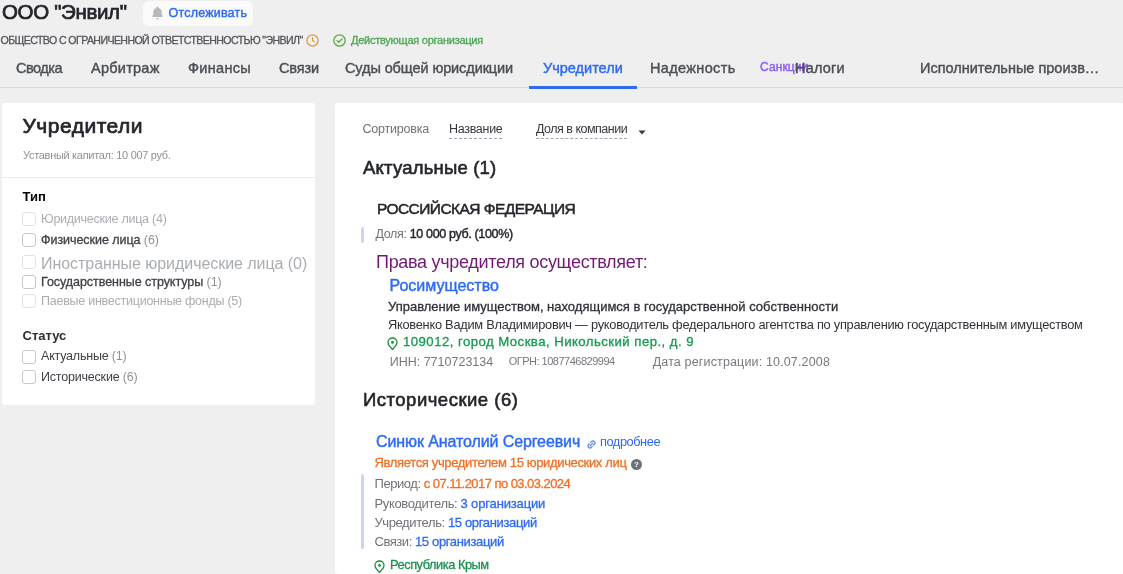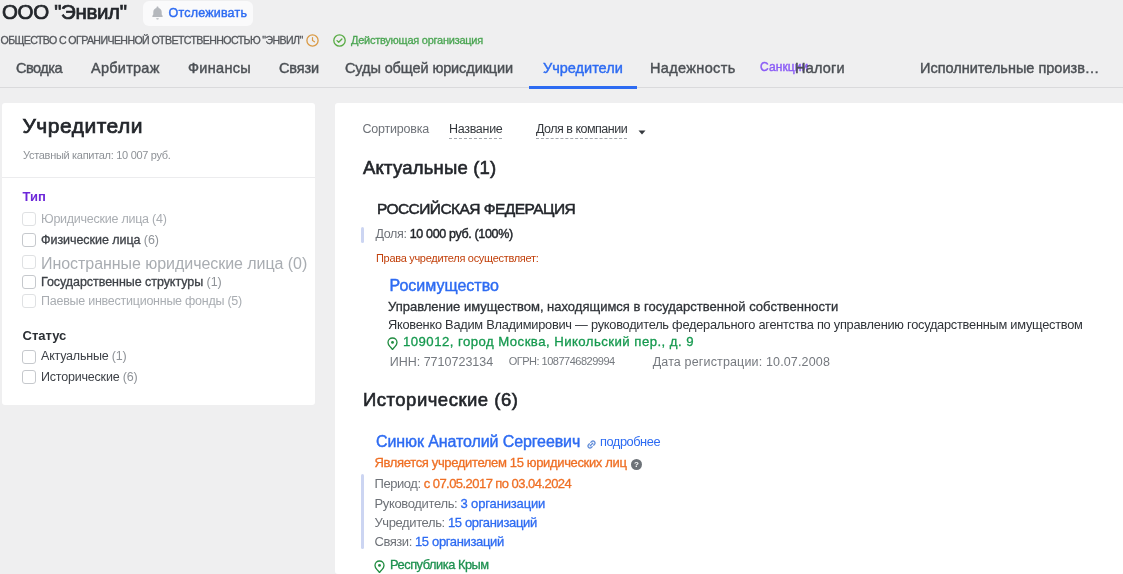--- a/index.html
+++ b/index.html
@@ -53,21 +53,21 @@
 
 <div style="position:absolute;left:0;top:87px;width:1123px;height:1px;background:#dadadc"></div>
 <div style="position:absolute;left:529px;top:85.5px;width:108px;height:3px;background:#2d6bf2"></div>
 
 <div class="card" style="left:2px;top:103px;width:312.5px;height:302px"></div>
 
 <div class="abs s7" style="left:22.5px;top:115.1px;font-size:21px;color:#23262b;letter-spacing:0.5px">Учредители</div>
 <div class="abs" style="left:23px;top:149.7px;font-size:11px;color:#8d9196;letter-spacing:-0.3px">Уставный капитал: 10 007 руб.</div>
 <div style="position:absolute;left:2px;top:177px;width:312.5px;height:1px;background:#ececee"></div>
 
-<div class="abs" style="left:22.5px;top:190px;font-size:13px;font-weight:700;color:#6d28d9">Тип</div>
+<div class="abs" style="left:22.5px;top:190px;font-size:13px;font-weight:700;color:#000000">Тип</div>
 
 <div class="cb" style="left:22px;top:212px;border:1px solid #dfe1e3"></div>
 <div class="abs" style="left:41px;top:213.1px;font-size:12.5px;color:#a9adb2;letter-spacing:-0.25px">Юридические лица (4)</div>
 
 <div class="cb" style="left:22px;top:233px;border:1px solid #c6c9cd"></div>
 <div class="abs s3" style="left:41px;top:234.1px;font-size:12.5px;color:#3d4147;letter-spacing:-0.05px">Физические лица<span class="abs" style="-webkit-text-stroke:0;position:static;color:#8f9398"> (6)</span></div>
 
 <div class="cb" style="left:22px;top:254.5px;border:1px solid #dfe1e3"></div>
 <div class="abs" style="left:41px;top:255.6px;font-size:16px;color:#a9adb2;letter-spacing:-0.05px">Иностранные юридические лица (0)</div>
 
@@ -94,21 +94,21 @@
     <path d="M0.5 0.5L4 4.5L7.5 0.5z" fill="#34383d"></path>
   </svg>
 
 <div class="abs s6" style="left:363px;top:159.3px;font-size:18.5px;color:#23262b;letter-spacing:0.2px">Актуальные (1)</div>
 
 <div class="abs s5" style="left:377px;top:200.5px;font-size:15.5px;color:#23262b;letter-spacing:-0.55px">РОССИЙСКАЯ ФЕДЕРАЦИЯ</div>
 
 <div class="bar" style="left:360.5px;top:226.5px;height:16px"></div>
 <div class="abs" style="left:375.5px;top:228.4px;font-size:12.5px;color:#6e7278;letter-spacing:-0.35px">Доля: <span class="s4" style="color:#23262b">10 000 руб. (100%)</span></div>
 
-<div class="abs" style="left:376px;top:252.9px;font-size:11px;color:#c2410c;letter-spacing:-0.3px">Права учредителя осуществляет:</div>
+<div class="abs" style="left:376px;top:252.9px;font-size:18px;color:#701a75;letter-spacing:-0.3px">Права учредителя осуществляет:</div>
 
 <div class="abs blue s4" style="left:389.5px;top:277.9px;font-size:16px;letter-spacing:0px">Росимущество</div>
 
 <div class="abs s3" style="left:388px;top:299.8px;font-size:13px;color:#2f3338;letter-spacing:0px">Управление имуществом, находящимся в государственной собственности</div>
 <div class="abs" style="left:388px;top:319.2px;font-size:12.8px;color:#2f3338;letter-spacing:-0.25px">Яковенко Вадим Владимирович — руководитель федерального агентства по управлению государственным имуществом</div>
 
 <svg class="abs" style="left:387px;top:336.5px" width="11" height="13" viewBox="0 0 11 13">
     <path d="M5.5 1C3 1 1 3 1 5.4c0 1.7 0.9 3 2 4.2 0.8 0.9 1.7 1.7 2.2 2.7 0.1 0.2 0.5 0.2 0.6 0 0.5-1 1.4-1.8 2.2-2.7 1.1-1.2 2-2.5 2-4.2C10 3 8 1 5.5 1z" fill="none" stroke="#1f8b3f" stroke-width="1.3"></path>
     <circle cx="5.5" cy="5.4" r="1.4" fill="#1f8b3f"></circle>
   </svg>
@@ -126,21 +126,21 @@
   </svg>
 <div class="abs blue" style="left:600px;top:435.9px;font-size:12.8px;letter-spacing:-0.45px">подробнее</div>
 
 <div class="abs s3" style="left:374.5px;top:455.7px;font-size:13px;color:#ef6f24;letter-spacing:-0.35px">Является учредителем 15 юридических лиц</div>
 <svg class="abs" style="left:631px;top:458.5px" width="11" height="11" viewBox="0 0 11 11">
     <circle cx="5.5" cy="5.5" r="5.5" fill="#6d7278"></circle>
     <text x="5.5" y="8.2" text-anchor="middle" font-family="Liberation Sans" font-size="8" font-weight="700" fill="#fff">?</text>
   </svg>
 
 <div class="bar" style="left:360.5px;top:473.5px;height:75.5px"></div>
-<div class="abs" style="left:374.5px;top:477.4px;font-size:13px;color:#6e7278;letter-spacing:-0.45px">Период: <span class="s3" style="color:#ef6f24;letter-spacing:-0.55px">с 07.05.2017 по 03.04.2024</span></div>
+<div class="abs" style="left:374.5px;top:477.4px;font-size:13px;color:#6e7278;letter-spacing:-0.45px">Период: <span class="s3" style="color:#ef6f24;letter-spacing:-0.55px">с 07.11.2017 по 03.03.2024</span></div>
 <div class="abs" style="left:374.5px;top:496.8px;font-size:13px;color:#6e7278;letter-spacing:-0.35px">Руководитель: <span class="blue s3" style="letter-spacing:-0.15px">3 организации</span></div>
 <div class="abs" style="left:374.5px;top:516.1px;font-size:13px;color:#6e7278;letter-spacing:-0.4px">Учредитель: <span class="blue s3" style="letter-spacing:-0.35px">15 организаций</span></div>
 <div class="abs" style="left:374.5px;top:535.4px;font-size:13px;color:#6e7278;letter-spacing:-0.45px">Связи: <span class="blue s3" style="letter-spacing:-0.35px">15 организаций</span></div>
 
 <svg class="abs" style="left:374px;top:560px" width="11" height="13" viewBox="0 0 11 13">
     <path d="M5.5 1C3 1 1 3 1 5.4c0 1.7 0.9 3 2 4.2 0.8 0.9 1.7 1.7 2.2 2.7 0.1 0.2 0.5 0.2 0.6 0 0.5-1 1.4-1.8 2.2-2.7 1.1-1.2 2-2.5 2-4.2C10 3 8 1 5.5 1z" fill="none" stroke="#1f8b3f" stroke-width="1.3"></path>
     <circle cx="5.5" cy="5.4" r="1.4" fill="#1f8b3f"></circle>
   </svg>
 <div class="abs s3" style="left:390px;top:559.2px;font-size:12.8px;color:#1e9150;letter-spacing:-0.45px">Республика Крым</div>
 

